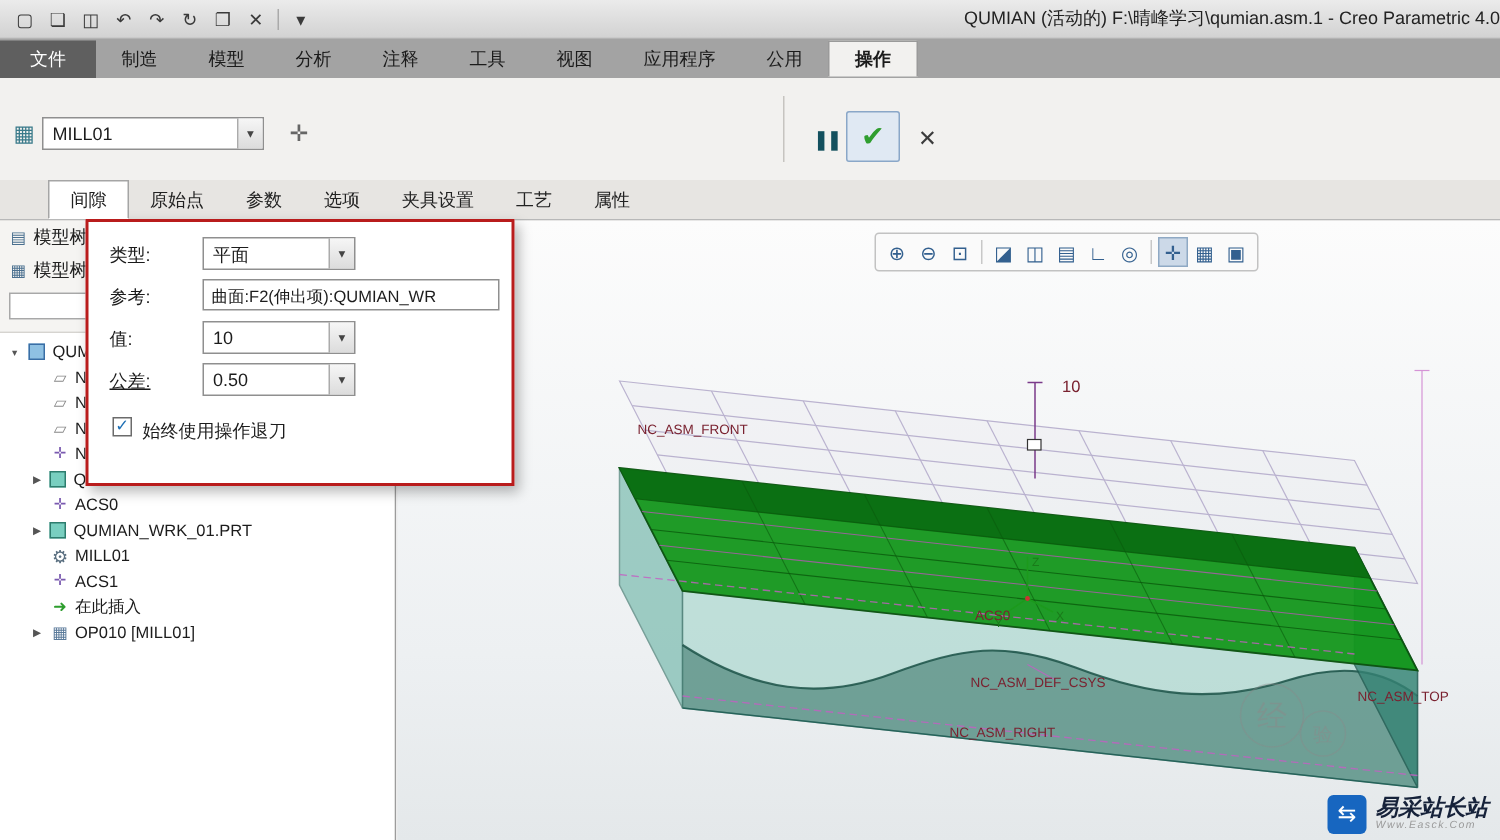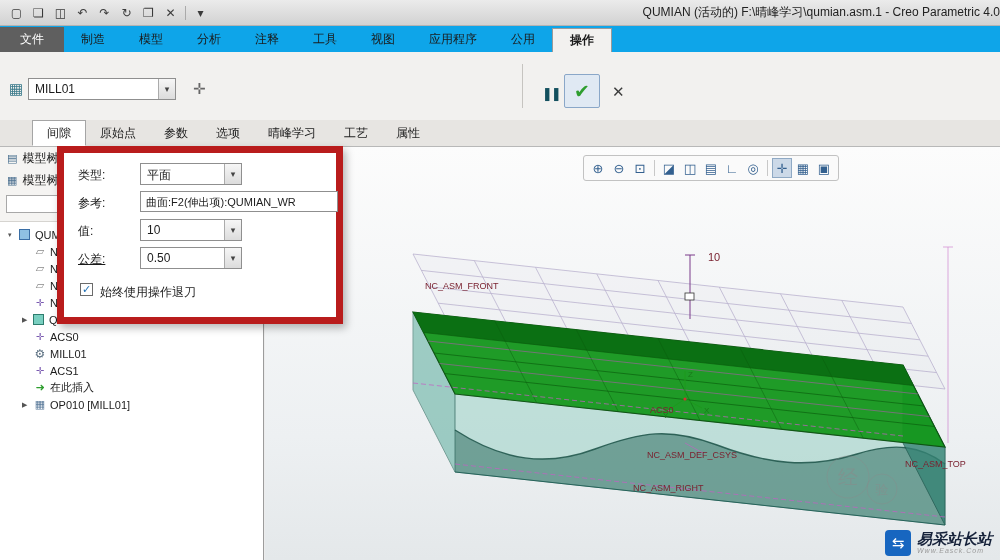--- a/index.html
+++ b/index.html
@@ -7,21 +7,21 @@
   .app{position:relative;width:1000px;height:560px;background:#ececec;overflow:hidden;font-size:12px;color:#1c1c1c;}
 
   
   .titlebar{position:absolute;top:0;left:0;right:0;height:26px;background:linear-gradient(#ebebeb,#d2d2d2);border-bottom:1px solid #b3b3b3;display:flex;align-items:center;padding:0 6px;}
   .qa{display:flex;align-items:center;gap:1px;z-index:2;}
   .qa button{border:none;background:transparent;width:21px;height:20px;padding:0;font-size:12px;color:#3a3a3a;cursor:default;}
   .qa .qsep{width:1px;height:14px;background:#aaa;margin:0 3px;}
   .title{position:absolute;left:0;right:0;text-align:right;font-size:12px;color:#222;pointer-events:none;}
 
   
-  .rtabs{position:absolute;top:26px;left:0;right:0;height:26px;background:#0ea5e9;display:flex;align-items:flex-end;}
+  .rtabs{position:absolute;top:26px;left:0;right:0;height:26px;background:#a3a3a3;display:flex;align-items:center;}
   .rtab{padding:0 17px;line-height:25px;font-size:12px;color:#1b1b1b;}
   .rtab.file{background:#5f5f5f;color:#fff;padding:0 20px;}
   .rtab.active{background:#f2f1ef;border:1px solid #9a9a9a;border-bottom:none;line-height:23px;font-weight:bold;}
 
   
   .dash{position:absolute;top:52px;left:0;right:0;height:68px;background:#f2f1ef;}
   .dicon{position:absolute;font-size:15px;color:#3a7a8a;}
   .combo{position:absolute;display:flex;background:#fff;border:1px solid #8f8f8f;height:22px;}
   .combo .val{flex:1;padding:3px 6px;font-size:12px;white-space:nowrap;overflow:hidden;}
   .combo .dd{width:17px;background:linear-gradient(#f6f6f6,#dcdcdc);border-left:1px solid #ababab;text-align:center;font-size:9px;line-height:20px;color:#444;}
@@ -30,21 +30,21 @@
   .pausebtn{position:absolute;border:none;background:transparent;color:#13505e;font-size:13px;font-weight:bold;letter-spacing:-2px;cursor:default;}
   .okbtn{position:absolute;background:#e0e9f3;border:1px solid #8aa7c8;border-radius:2px;color:#2f9e2f;font-size:19px;line-height:1;cursor:default;}
   .xbtn{position:absolute;border:none;background:transparent;color:#3c3c3c;font-size:15px;cursor:default;}
 
   
   .dtabs{position:absolute;top:120px;left:0;right:0;height:27px;background:#e7e5e2;border-bottom:1px solid #b8b8b8;display:flex;padding-left:32px;align-items:flex-end;}
   .dtab{padding:0 14px;line-height:26px;font-size:12px;color:#222;}
   .dtab.active{background:#fff;border:1px solid #a5a5a5;border-bottom:1px solid #fff;line-height:24px;position:relative;z-index:31;}
 
   
-  .panel{position:absolute;left:57px;top:146px;width:286px;height:178px;background:#fff;border:7px solid #b91c1c;box-shadow:3px 4px 8px rgba(0,0,0,.28);z-index:30;}
+  .panel{position:absolute;left:57px;top:146px;width:286px;height:178px;background:#fff;border:2px solid #b91c1c;box-shadow:3px 4px 8px rgba(0,0,0,.28);z-index:30;}
   .plabel{position:absolute;left:14px;font-size:12px;color:#1a1a1a;}
   .pcombo{left:76px;width:102px;}
   .pfield{position:absolute;left:76px;width:198px;height:21px;background:#fff;border:1px solid #8f8f8f;padding:3px 5px;font-size:11px;white-space:nowrap;overflow:hidden;}
   .cbx{position:absolute;left:16px;width:13px;height:13px;border:1px solid #6b6b6b;background:#fff;color:#1d6fb5;font-size:11px;font-weight:bold;line-height:11px;text-align:center;}
   .cbxlbl{position:absolute;left:36px;font-size:12px;text-align:right;}
 
   
   .nav{position:absolute;top:147px;left:0;width:264px;bottom:0;background:#f5f4f2;border-right:1px solid #9c9c9c;z-index:5;}
   .nav-h{height:22px;display:flex;align-items:center;gap:5px;padding:0 7px;font-size:12px;color:#222;}
   .nav-h .hico{font-size:11px;color:#4a6f8f;}
@@ -123,21 +123,21 @@
     <button class="pausebtn" style="left:536px;top:28px;width:24px;height:26px;"><span>❚❚</span></button>
     <button class="okbtn" style="left:564px;top:22px;width:36px;height:34px;"><span>✔</span></button>
     <button class="xbtn" style="left:606px;top:26px;width:24px;height:28px;"><span>✕</span></button>
   </div>
 
   <div class="dtabs">
     <span class="dtab active">间隙</span>
     <span class="dtab">原始点</span>
     <span class="dtab">参数</span>
     <span class="dtab">选项</span>
-    <span class="dtab">晴峰学习</span>
+    <span class="dtab">夹具设置</span>
     <span class="dtab">工艺</span>
     <span class="dtab">属性</span>
   </div>
 
   <div class="nav">
     <div class="nav-h">
       <span class="hico">▤</span>
       <span>模型树</span>
     </div>
     <div class="nav-h">
@@ -169,20 +169,25 @@
         <span>NC_ASM_DEF_CSYS</span>
       </div>
       <div class="trow" style="padding-left:22px;">
         <span class="exp">▶</span>
         <span class="sq part"></span>
         <span>QUMIAN.PRT</span>
       </div>
       <div class="trow" style="padding-left:33px;">
         <span class="gly csys">✛</span>
         <span>ACS0</span>
+      </div>
+      <div class="trow" style="padding-left:22px;">
+        <span class="exp">▶</span>
+        <span class="sq part"></span>
+        <span>QUMIAN_WRK_01.PRT</span>
       </div>
       <div class="trow" style="padding-left:33px;">
         <span class="gly mill">⚙</span>
         <span>MILL01</span>
       </div>
       <div class="trow" style="padding-left:33px;">
         <span class="gly csys">✛</span>
         <span>ACS1</span>
       </div>
       <div class="trow" style="padding-left:33px;">

